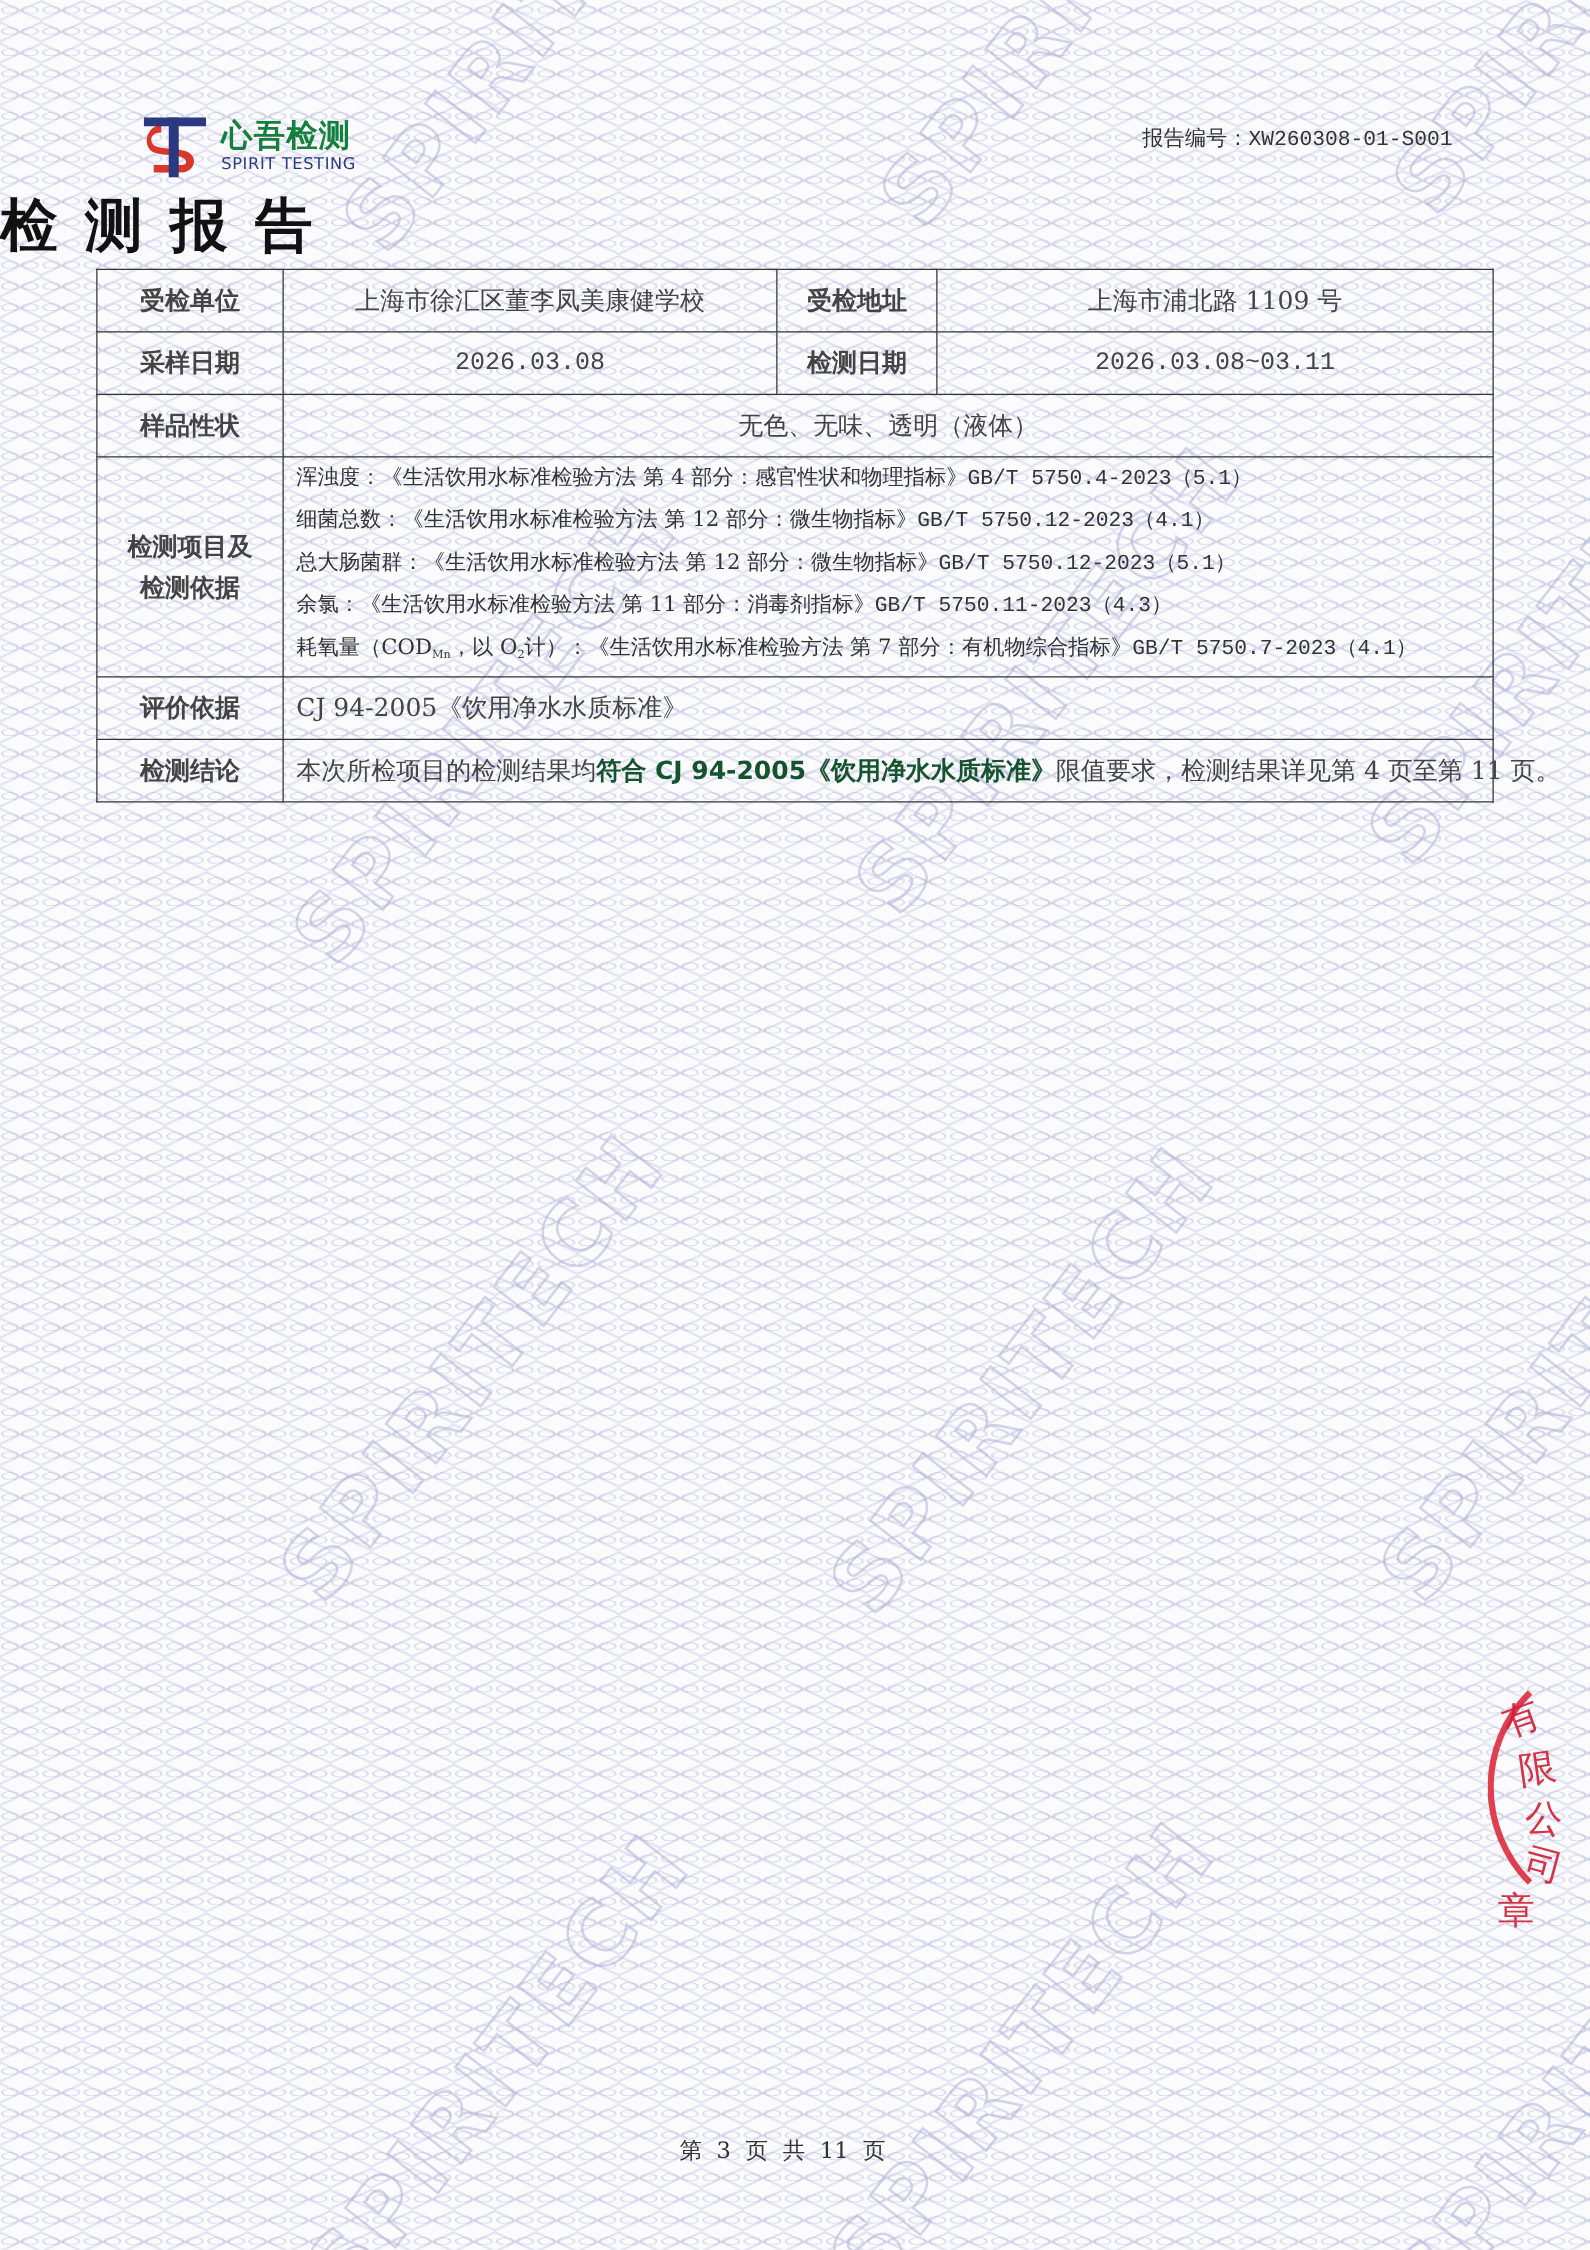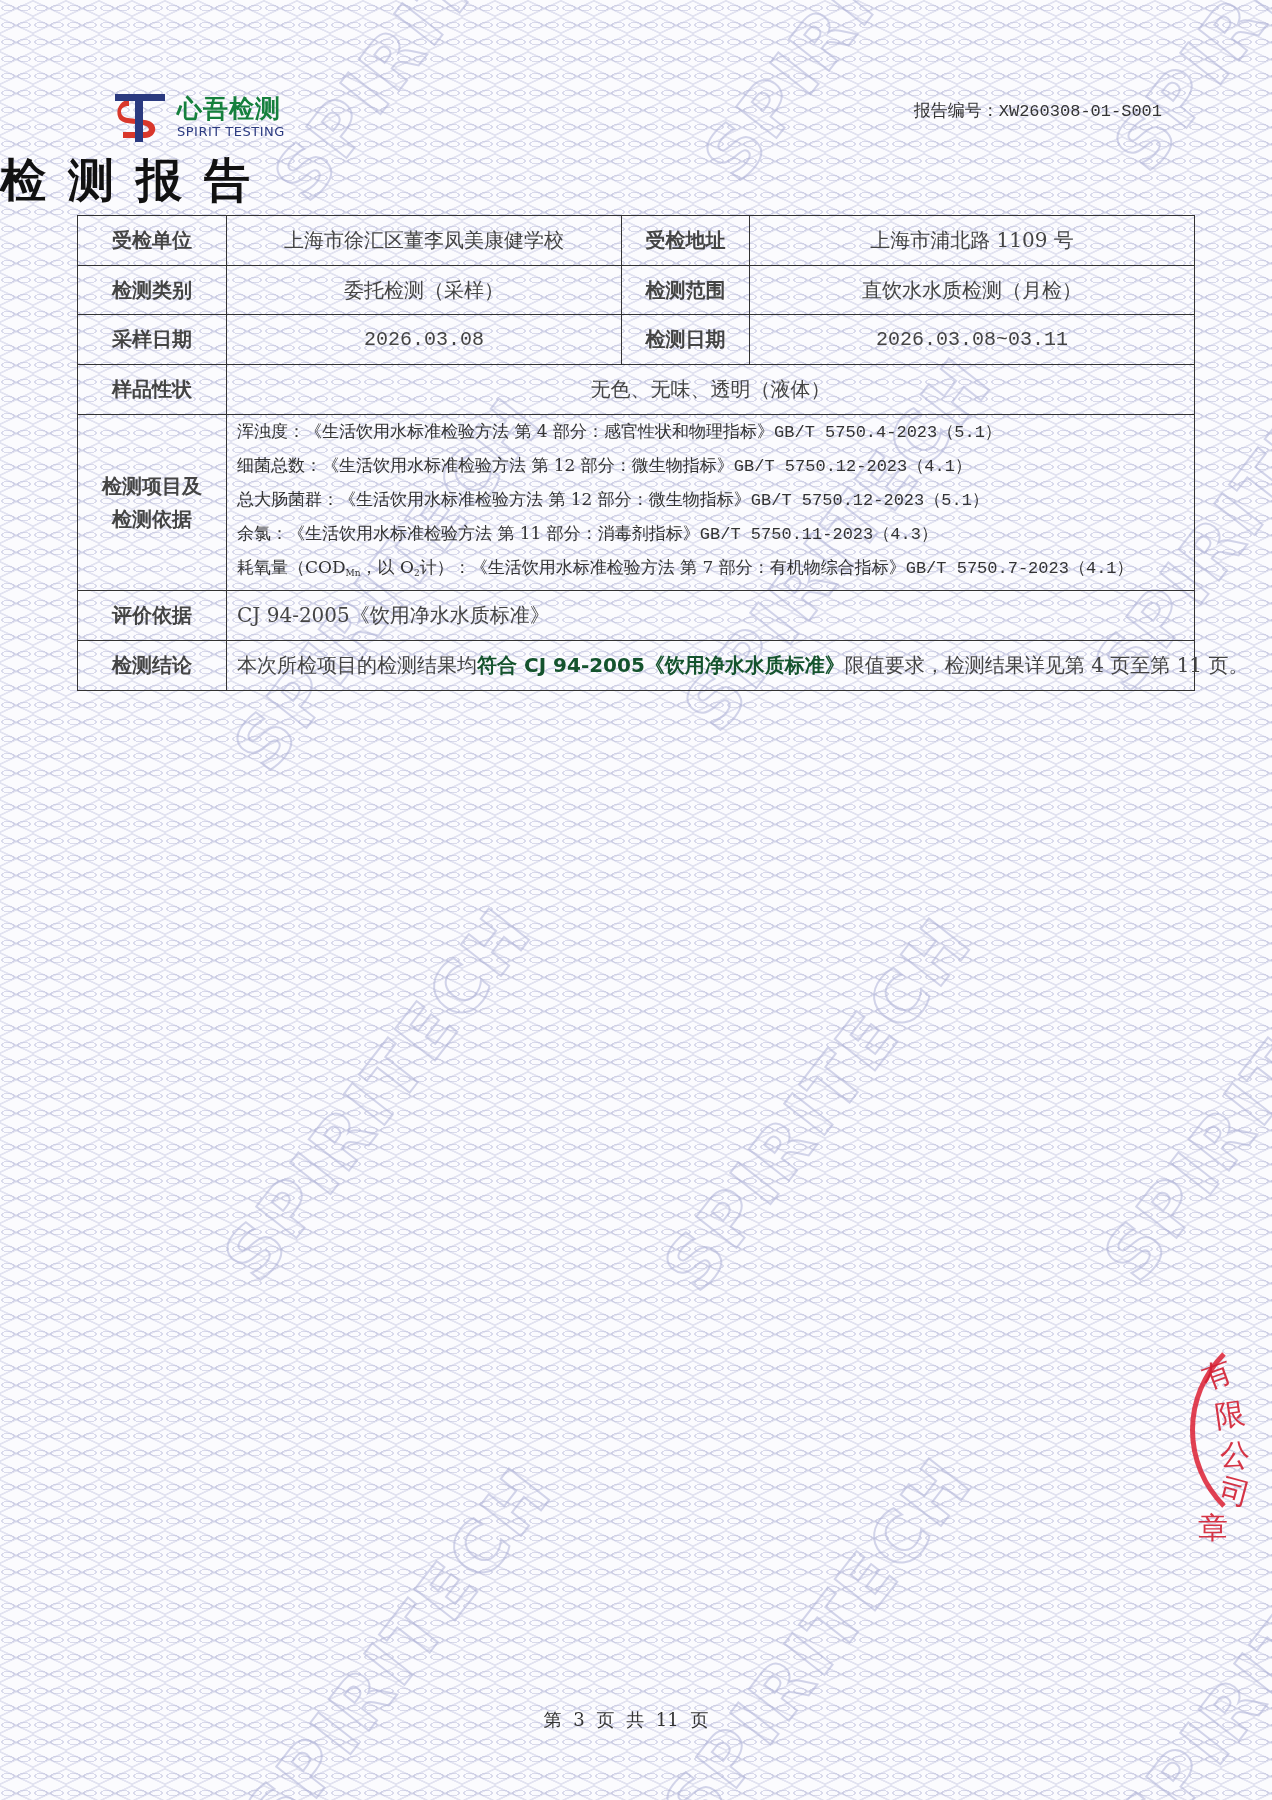--- a/index.html
+++ b/index.html
@@ -135,26 +135,20 @@
       <col style="width:128px">
       <col style="width:445px">
   </colgroup>
   <tbody>
       <tr style="height:50px">
     <td class="lbl">受检单位</td>
     <td class="val">上海市徐汇区董李凤美康健学校</td>
     <td class="lbl">受检地址</td>
     <td class="val">上海市浦北路 1109 号</td>
   </tr>
-  <tr style="height:49px">
-    <td class="lbl">检测类别</td>
-    <td class="val">委托检测（采样）</td>
-    <td class="lbl">检测范围</td>
-    <td class="val">直饮水水质检测（月检）</td>
-  </tr>
   <tr style="height:50px">
     <td class="lbl">采样日期</td>
     <td class="val mono">2026.03.08</td>
     <td class="lbl">检测日期</td>
     <td class="val mono">2026.03.08~03.11</td>
   </tr>
   <tr style="height:50px">
     <td class="lbl">样品性状</td>
     <td class="val" colspan="3">无色、无味、透明（液体）</td>
   </tr>

